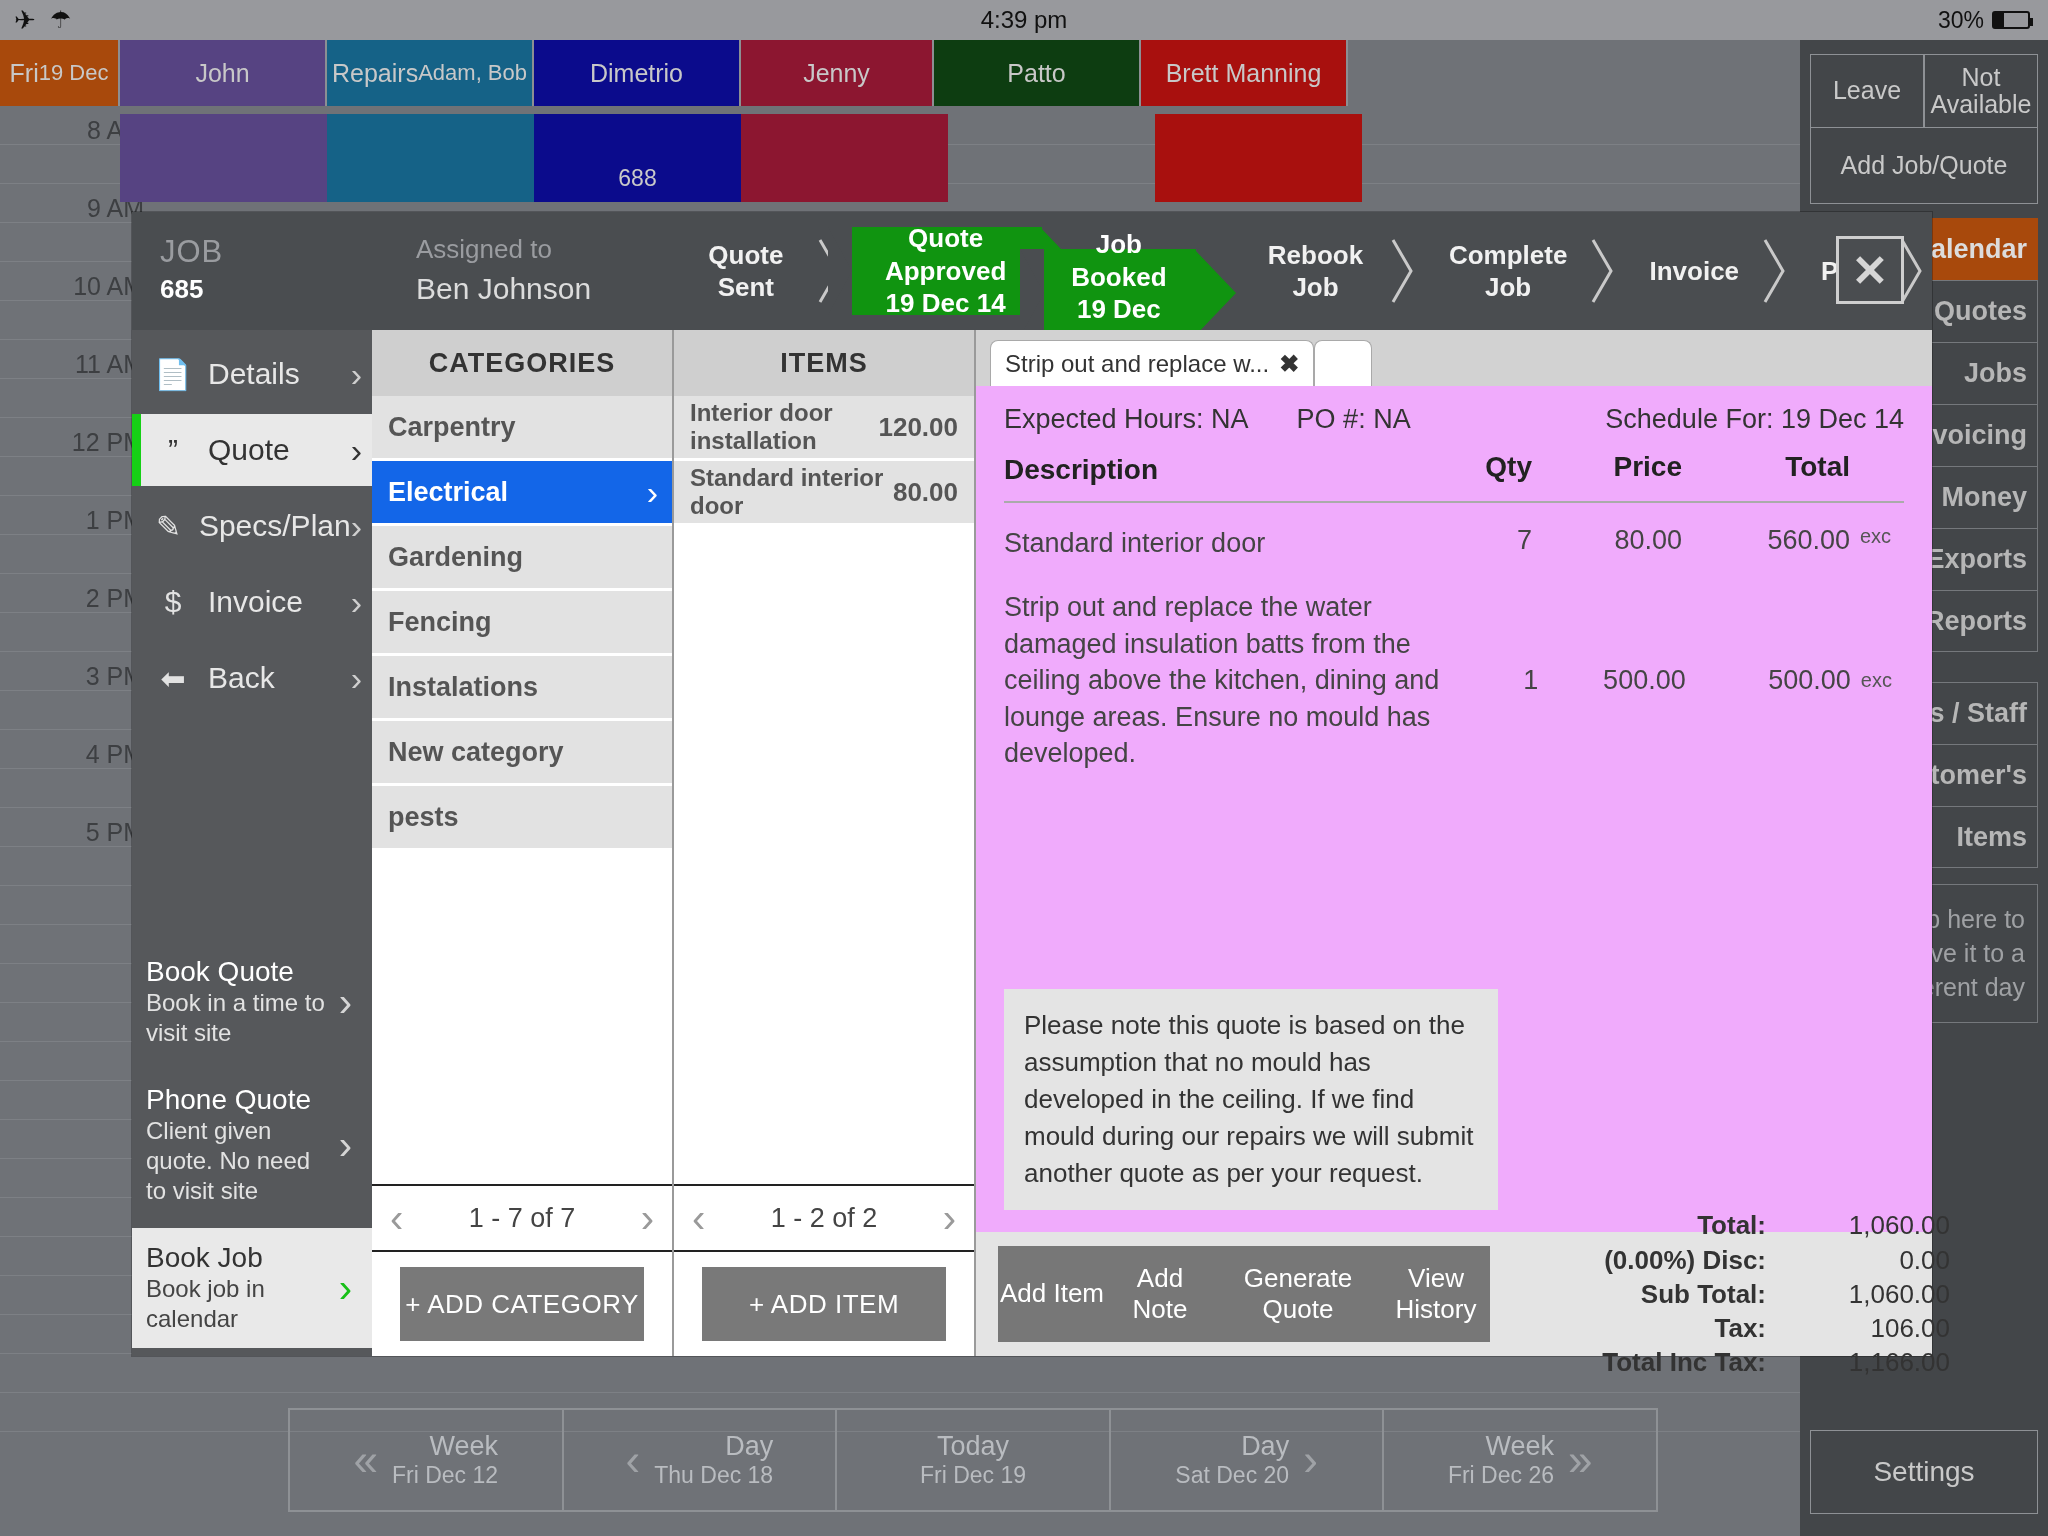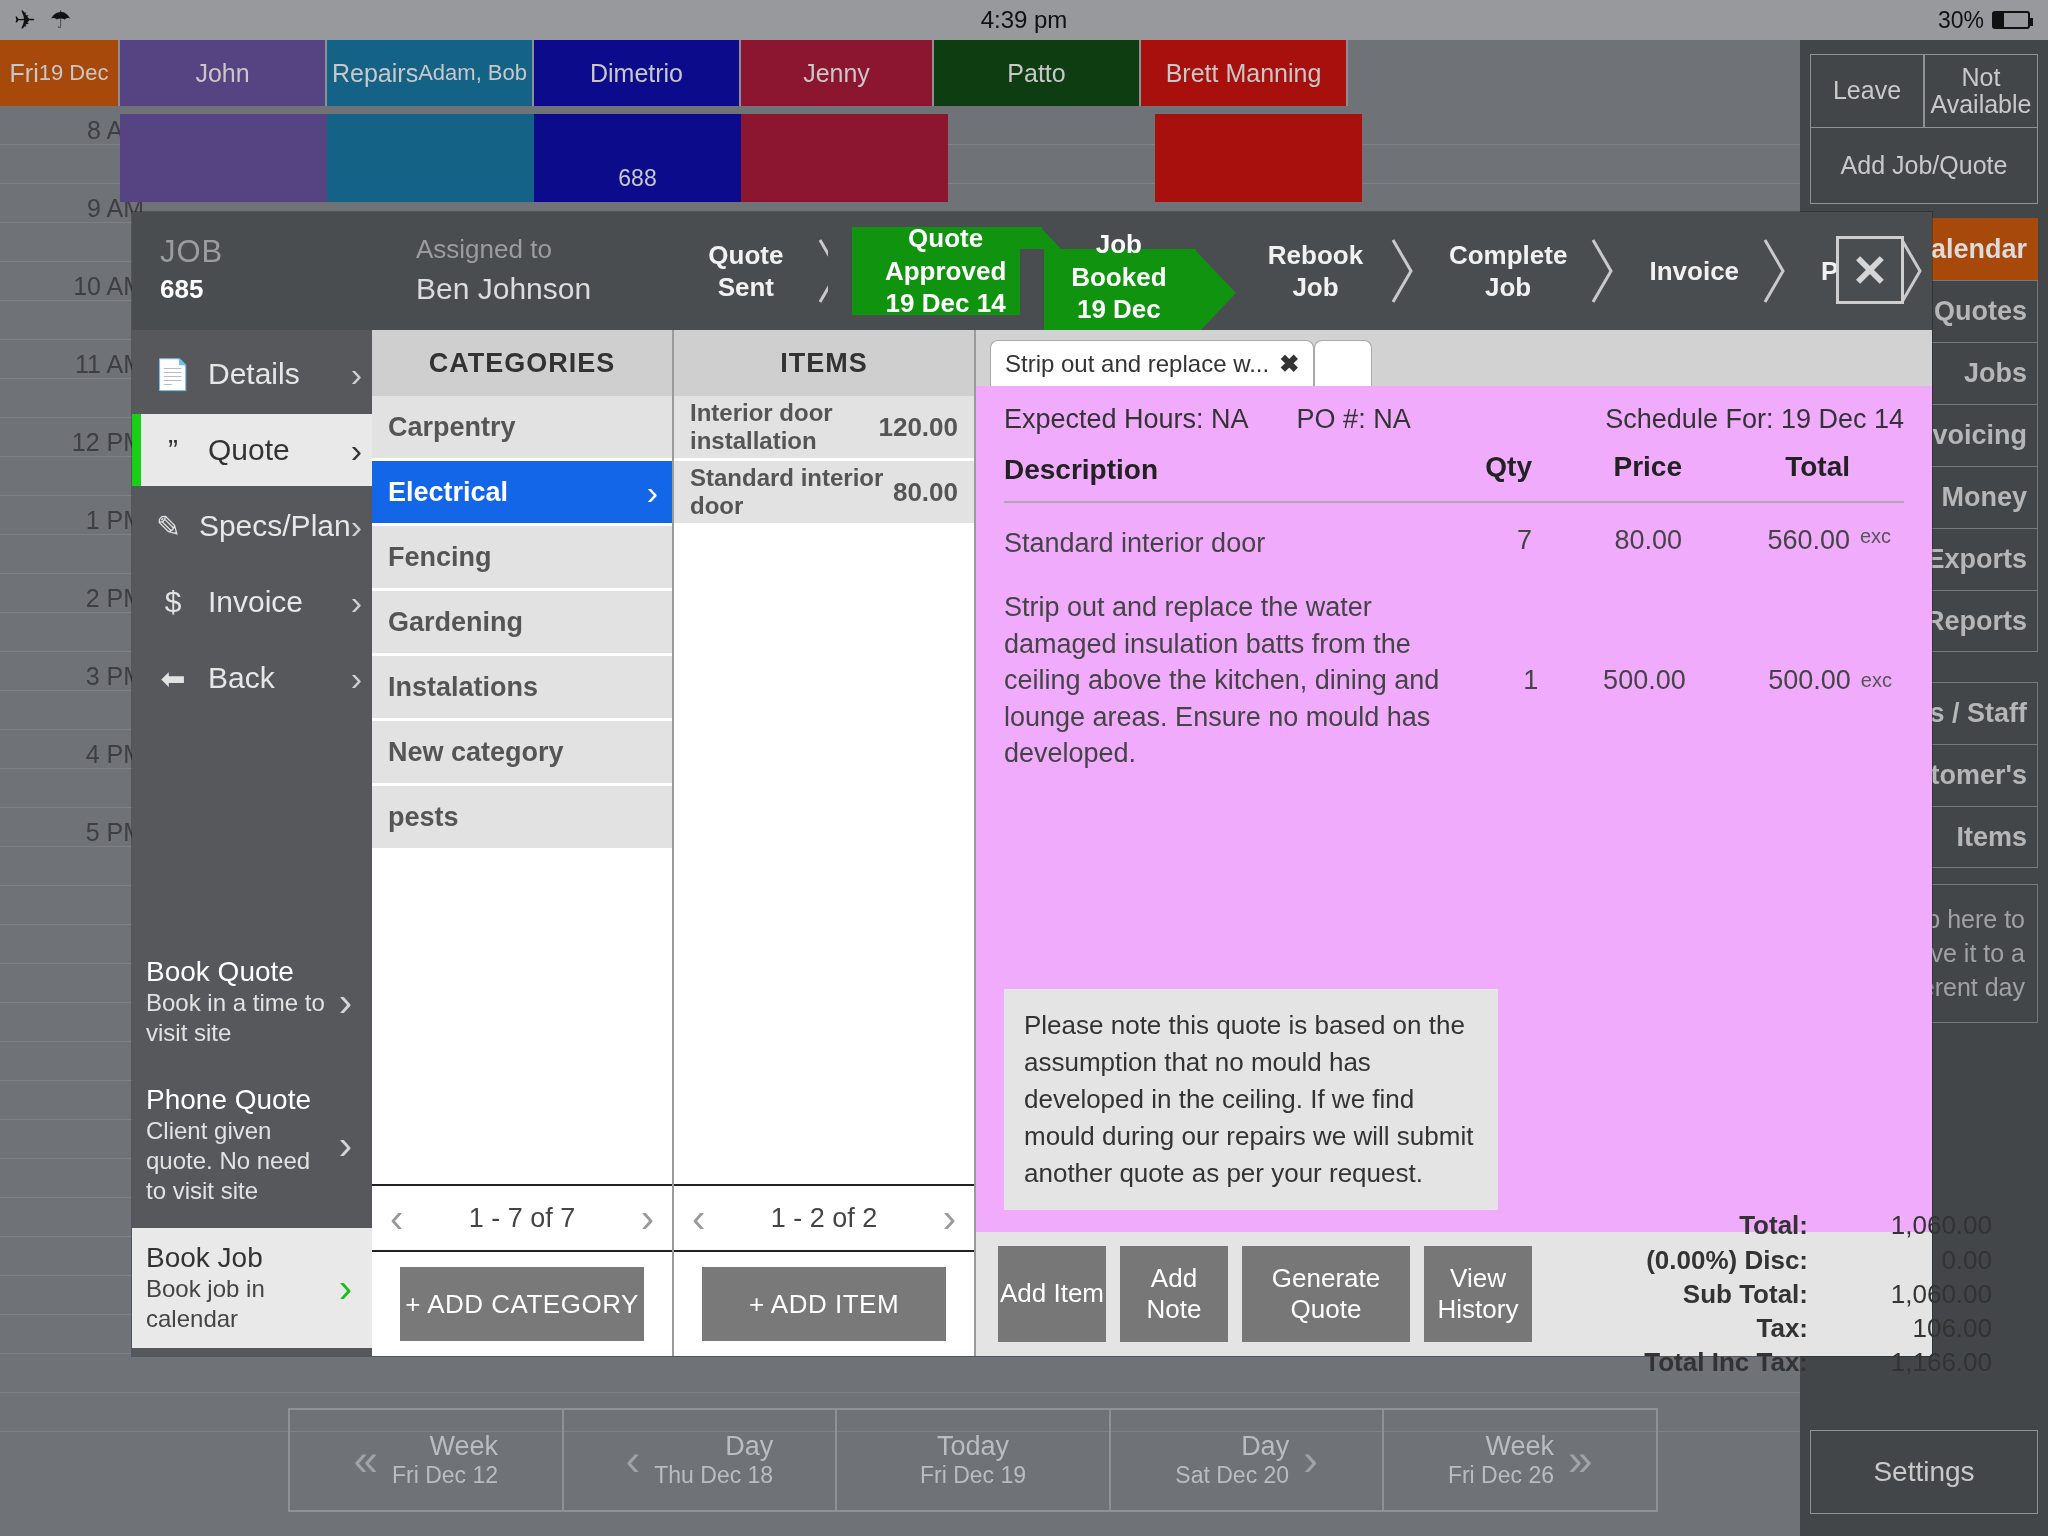--- a/index.html
+++ b/index.html
@@ -159,21 +159,21 @@
   .c-desc { flex: 1 1 auto; max-width: 440px; line-height: 1.35; }
   .c-qty { width: 96px; text-align:right; }
   .c-price { width: 150px; text-align:right; }
   .c-total { width: 168px; text-align:right; }
   .c-exc { width: 54px; text-align:left; padding-left:10px; font-size:20px; color:#555; }
   .qrow.mid { align-items:center; }
   .notebox { position:absolute; left: 28px; bottom: 146px; width: 494px; background:#e4e4e4;
              padding: 18px 20px; font-size: 26px; color:#333; line-height:1.42; }
   .qfooter { position:absolute; left:0; right:0; bottom:0; height: 124px; background:#e4e4e4;
              display:flex; align-items:center; padding: 0 22px; }
-  .fbtns { display:flex; gap: 14px; }
+  .fbtns { display:flex; }
   .fbtn { width: 108px; height: 96px; background:#777; color:#fff; display:flex; align-items:center;
           justify-content:center; text-align:center; font-size:26px; line-height:1.2; }
   .fbtn.wide { width: 168px; }
   .totals { margin-left:auto; font-size: 26px; color:#333; }
   .totrow { display:flex; justify-content:flex-end; line-height: 1.32; }
   .totlbl { font-weight:bold; text-align:right; width: 300px; padding-right: 24px; }
   .totval { width: 160px; text-align:right; }
 </style>
 </head>
 <body>
@@ -462,24 +462,24 @@
         <div class="col-head">CATEGORIES</div>
         <div class="col-list" id="cat-list">
             <div class="row">
               <span class="nm">Carpentry</span>
             </div>
             <div class="row sel">
               <span class="nm">Electrical</span>
               <span class="ch">›</span>
             </div>
             <div class="row">
+              <span class="nm">Gardening</span>
+            </div>
+            <div class="row">
               <span class="nm">Fencing</span>
-            </div>
-            <div class="row">
-              <span class="nm">Gardening</span>
             </div>
             <div class="row">
               <span class="nm">Instalations</span>
             </div>
             <div class="row">
               <span class="nm">New category</span>
             </div>
             <div class="row">
               <span class="nm">pests</span>
             </div>

